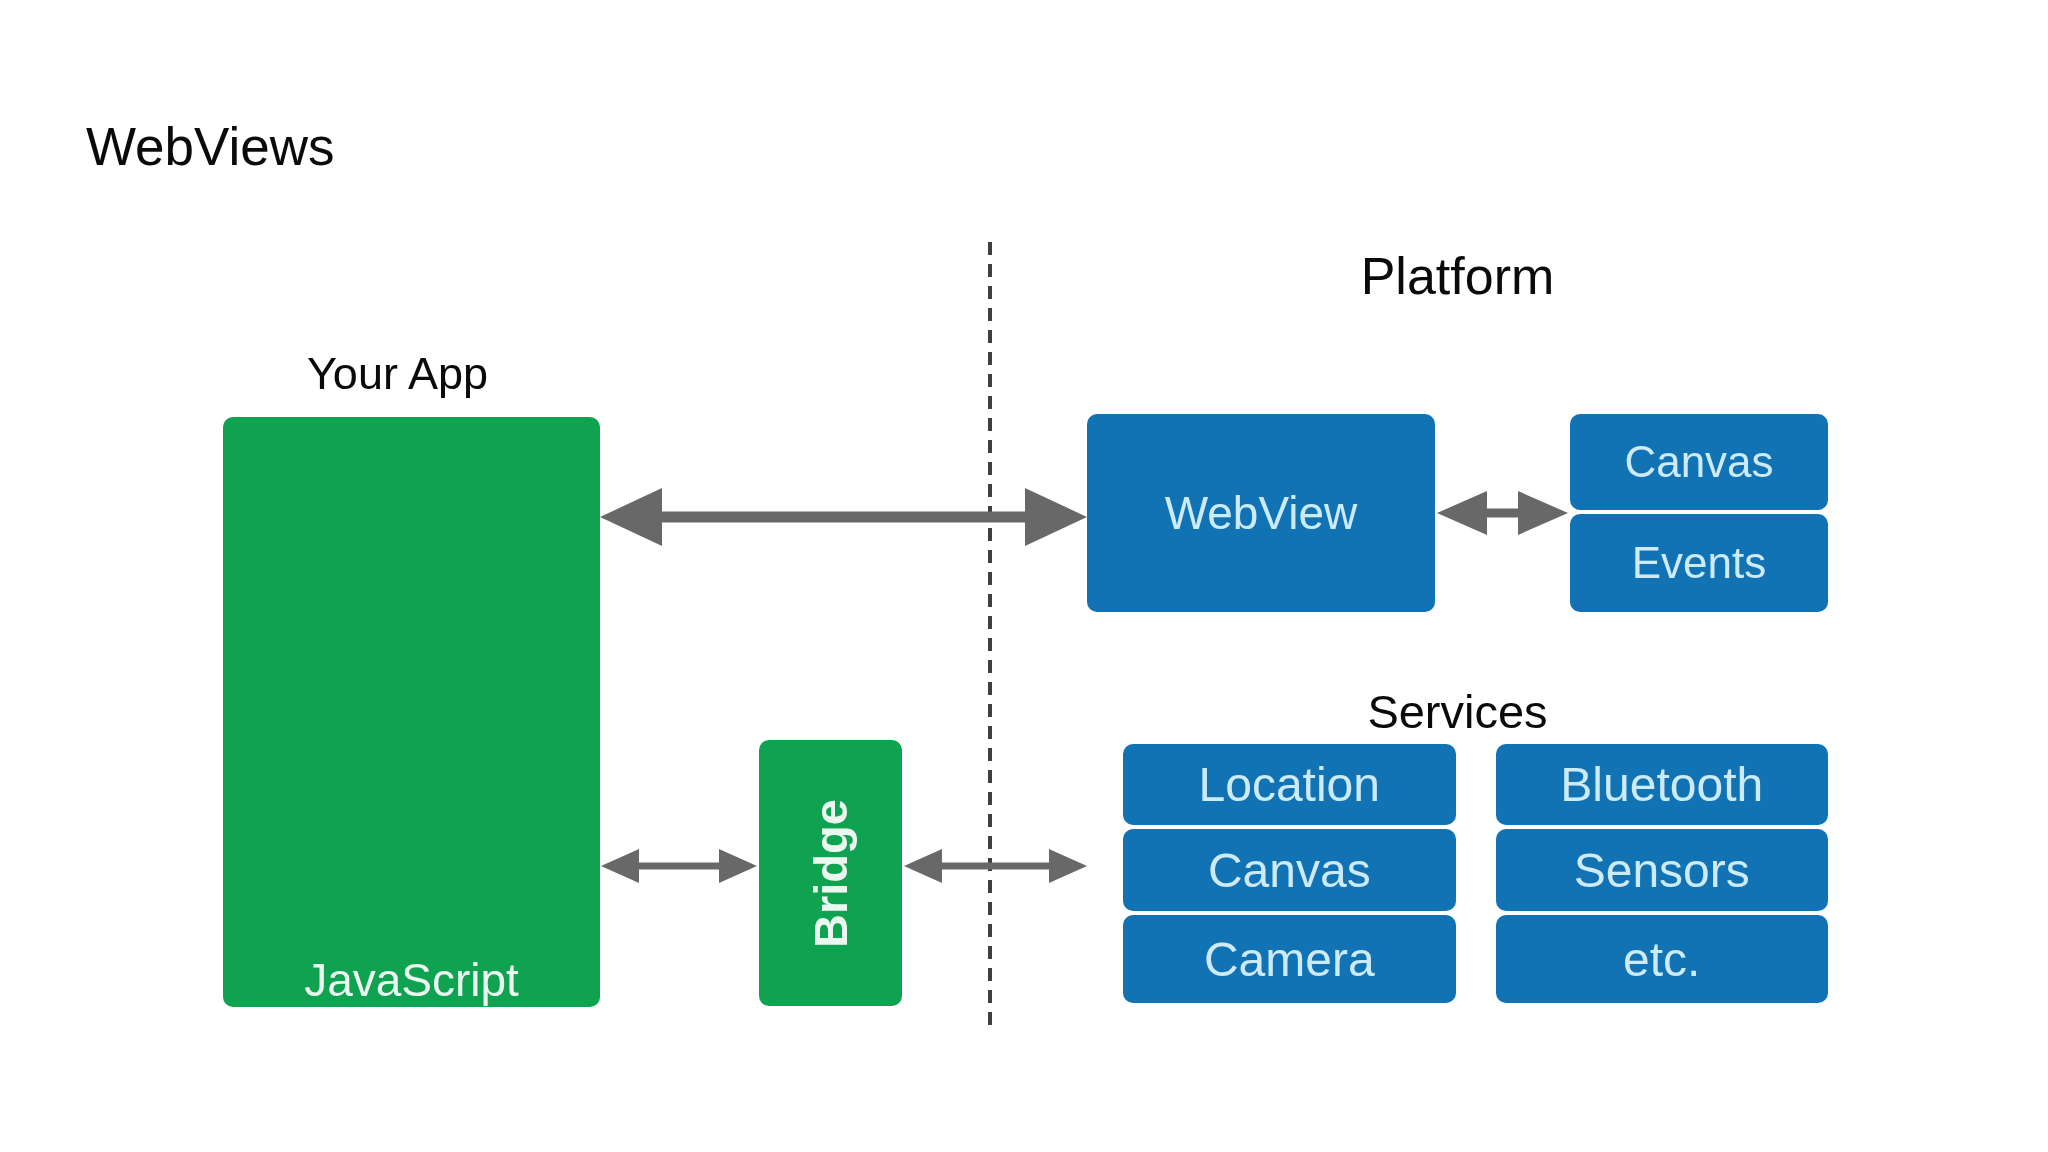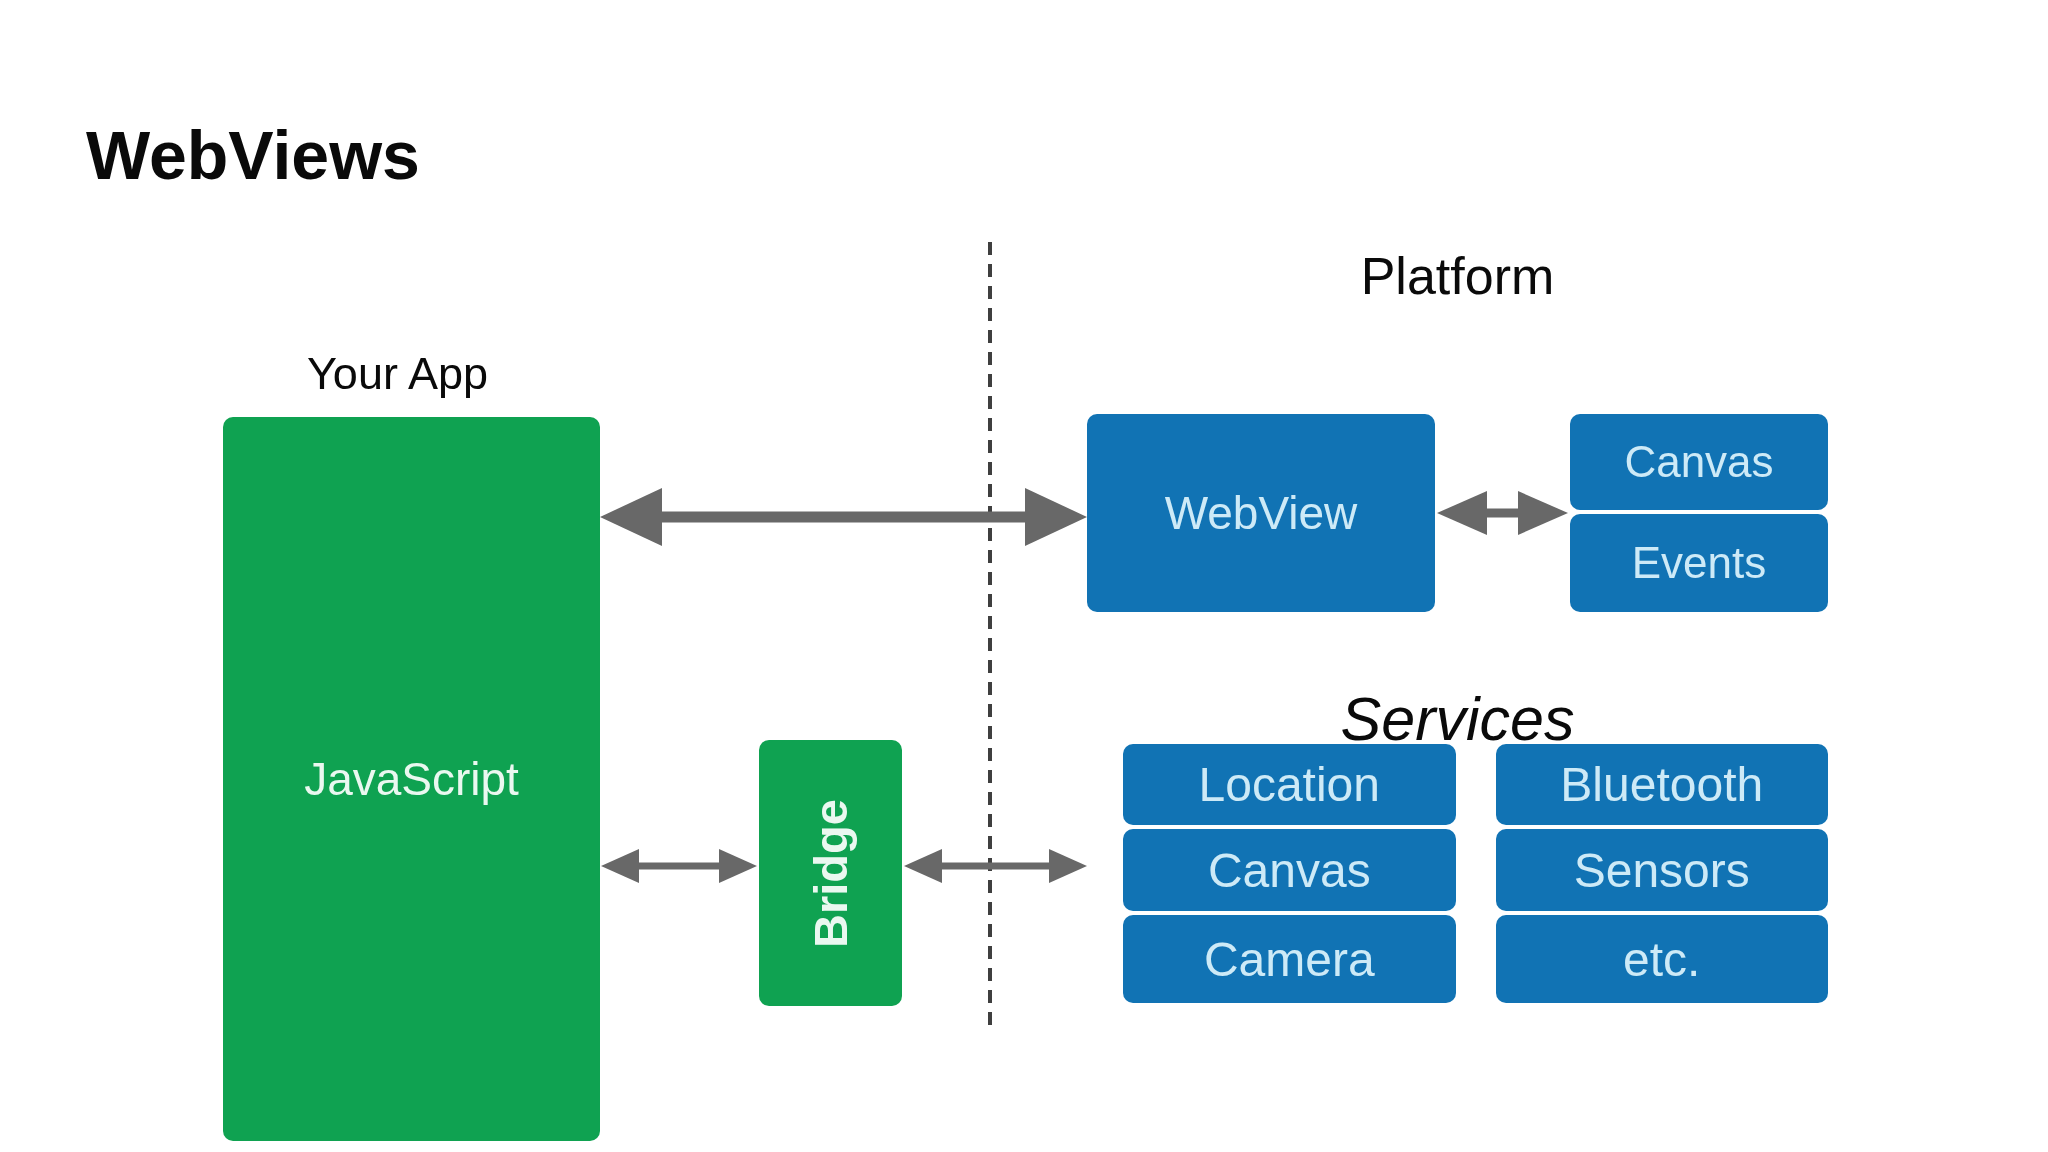--- a/index.html
+++ b/index.html
@@ -5,34 +5,34 @@
   html,body{margin:0;padding:0;background:#fff;}
   .stage{
     position:relative;width:2048px;height:1152px;overflow:hidden;
     background:var(--bg,#ffffff);
     font-family:"Liberation Sans",sans-serif;
     color:var(--heading,#0a0a0a);
   }
   .abs{position:absolute;}
   .slide-title{
     left:86px;top:118px;width:700px;
-    font-size:68px;line-height:1.1;font-weight:700;color:var(--heading,#0a0a0a);
+    font-size:53px;line-height:1.1;font-weight:400;color:var(--heading,#0a0a0a);
   }
   .section-label{
     text-align:center;color:var(--heading,#0a0a0a);font-weight:400;
   }
   .your-app-label{left:209px;top:348px;width:377px;font-size:45px;}
   .platform-label{left:1087px;top:246px;width:741px;font-size:52px;}
-  .services-label{left:1087px;top:684px;width:741px;font-size:61px;font-style:italic;}
+  .services-label{left:1087px;top:684px;width:741px;font-size:47px;}
 
   .box{display:flex;align-items:center;justify-content:center;border-radius:10px;}
   .green-box{background:var(--green,#0fa251);color:var(--green-text,#eaf8f0);}
   .blue-box{background:var(--blue,#1173b4);color:var(--blue-text,#cdeaf7);}
 
-  .js-box{left:223px;top:417px;width:377px;height:724px;font-size:46px;}
+  .js-box{left:223px;top:417px;width:377px;height:590px;font-size:46px;align-items:flex-end;}
   .bridge-box{left:759px;top:740px;width:143px;height:266px;font-size:47px;font-weight:700;}
   .bridge-box .vtext{transform:rotate(-90deg);white-space:nowrap;}
 
   .webview-box{left:1087px;top:414px;width:348px;height:198px;font-size:46px;}
   .canvas-events{left:1570px;top:414px;width:258px;height:198px;display:grid;grid-template-rows:96px 98px;gap:4px;}
   .canvas-events .cell{font-size:44px;}
 
   .services-table{
     left:1087px;top:744px;width:741px;height:259px;
     display:grid;grid-template-columns:1fr 1fr;grid-template-rows:81px 82px 88px;gap:4px;

